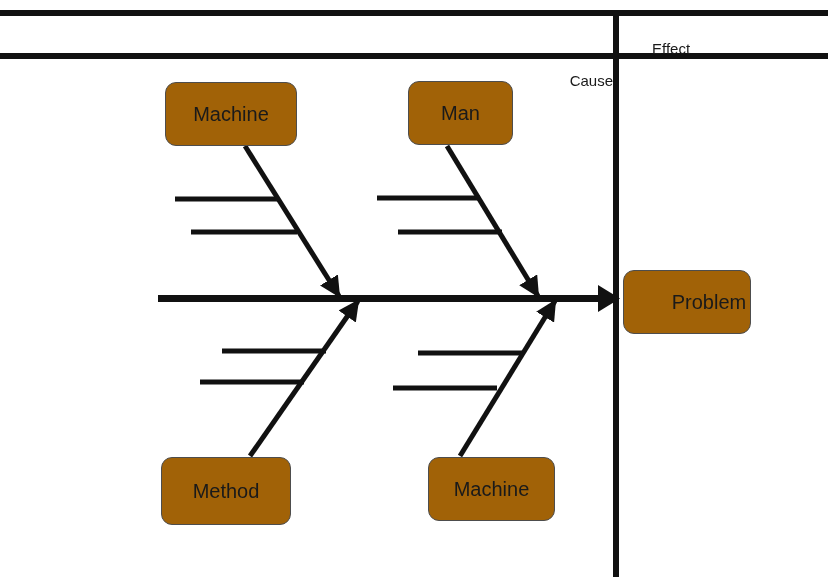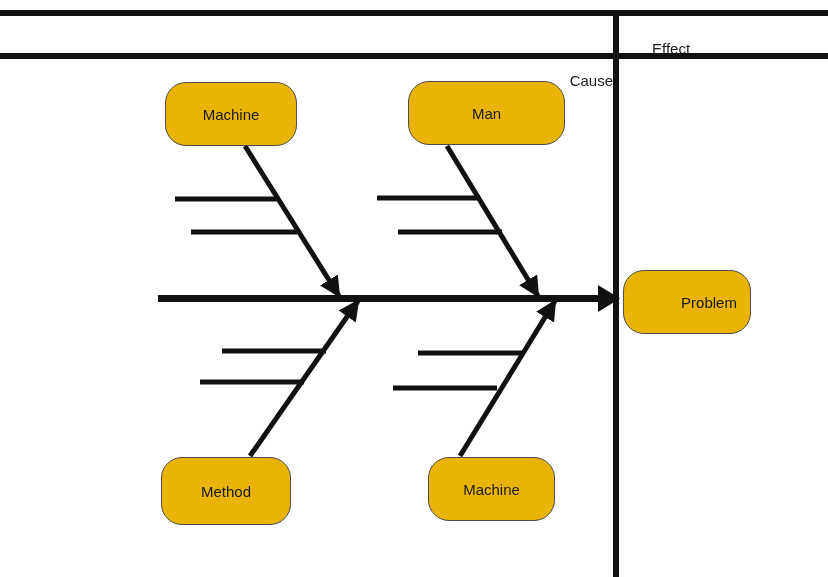--- a/index.html
+++ b/index.html
@@ -40,34 +40,34 @@
     margin-top: 48px;
   }
   #effect-label {
     left: 652px;
     top: 24px;
     text-align: left;
     margin-top: 16px;
   }
   .node-box {
     position: absolute;
-    background: #eab308;
+    background: #a16207;
     border: 1.3px solid #4d4d4d;
-    border-radius: 21px;
+    border-radius: 11px;
     box-sizing: border-box;
     display: flex;
     align-items: center;
     justify-content: center;
-    font-size: 15px;
+    font-size: 20px;
     color: #1a1a1a;
     font-family: "Liberation Sans", sans-serif;
     white-space: nowrap;
   }
   #box-machine  { left: 165px; top: 82px;  width: 132px; height: 64px; }
-  #box-man      { left: 408px; top: 81px;  width: 157px; height: 64px; }
+  #box-man      { left: 408px; top: 81px;  width: 105px; height: 64px; }
   #box-method   { left: 161px; top: 457px; width: 130px; height: 68px; }
   #box-material { left: 428px; top: 457px; width: 127px; height: 64px; }
   #box-problem  { left: 623px; top: 270px; width: 128px; height: 64px; padding-left: 44px; }
 </style>
 </head>
 <body>
 
 <div id="canvas">
 
   <svg viewBox="0 0 828 577" xmlns="http://www.w3.org/2000/svg">

